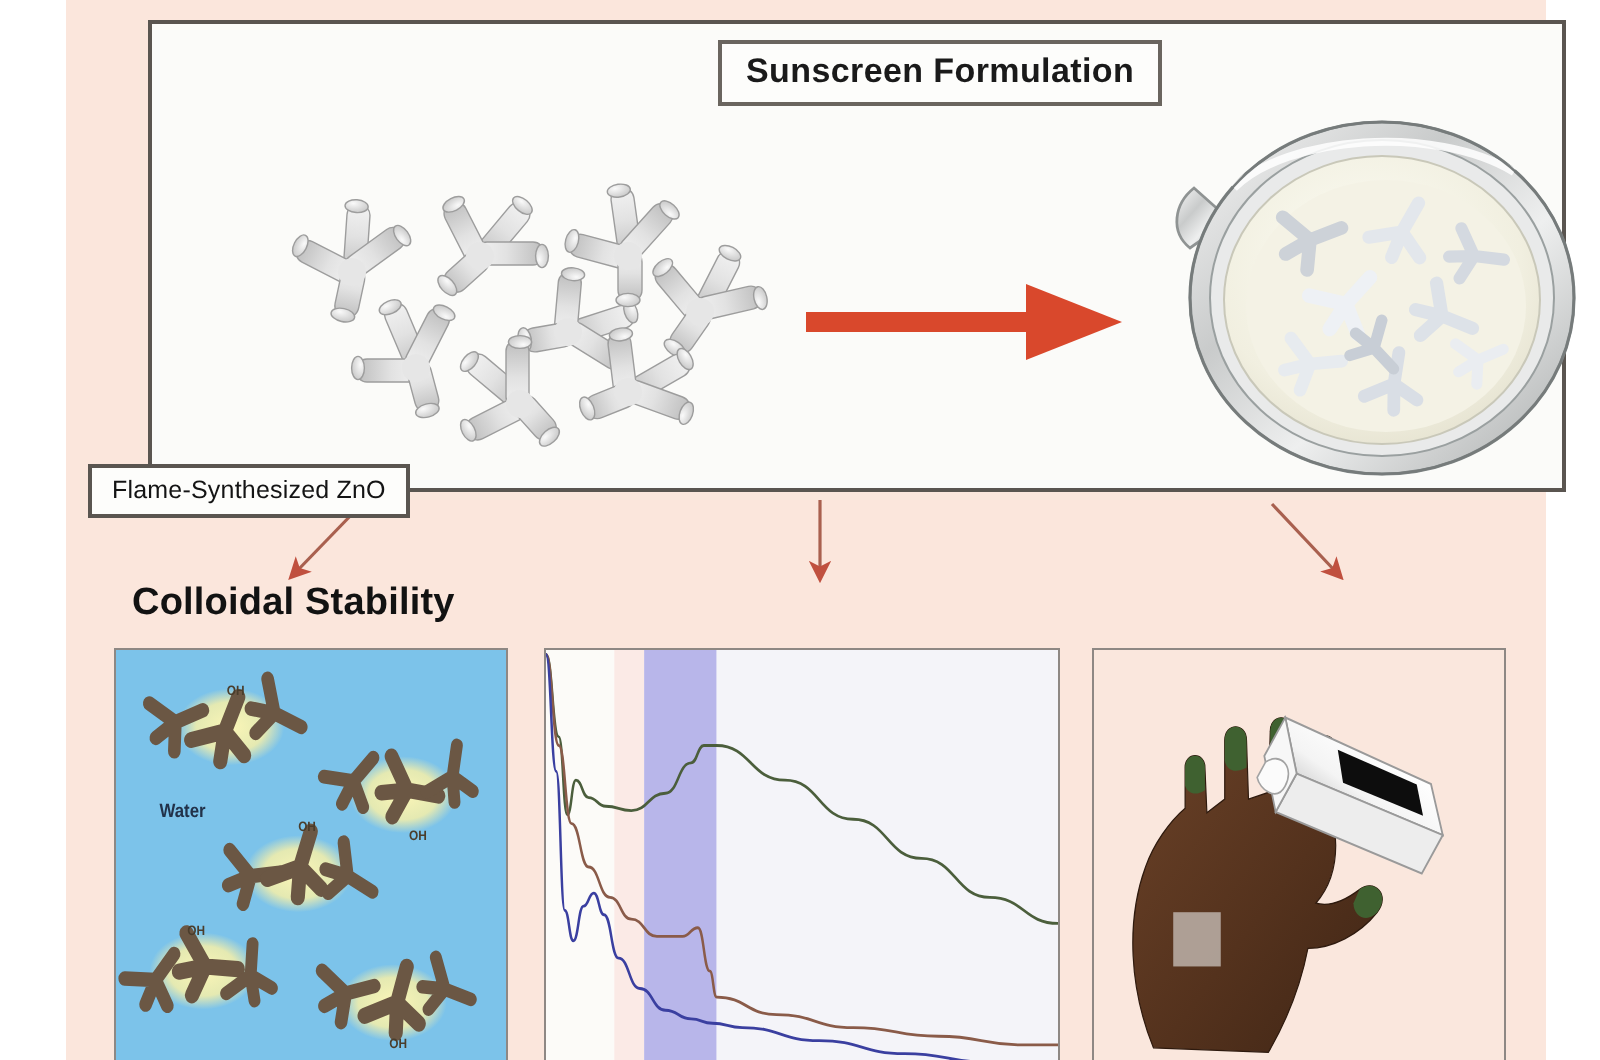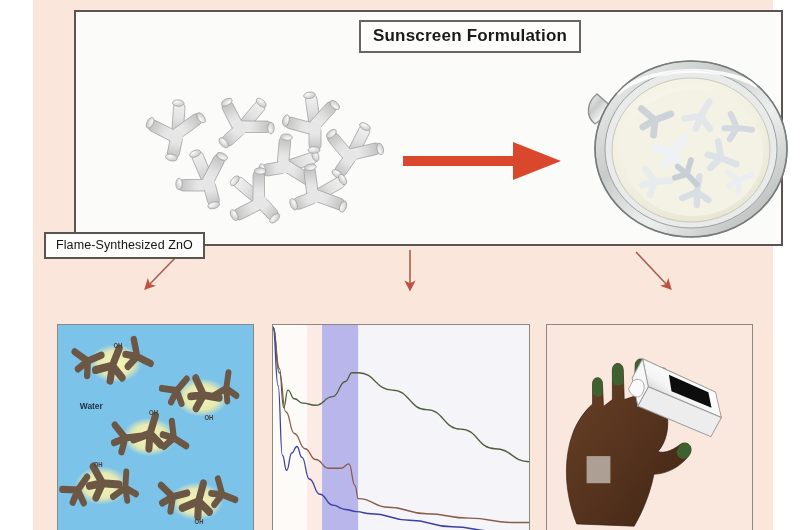--- a/index.html
+++ b/index.html
@@ -254,20 +254,21 @@
         <marker id="ah" markerWidth="7" markerHeight="7" refX="3.5" refY="3.5" orient="auto">
           <path d="M0,0 L7,3.5 L0,7 L1.8,3.5 Z" fill="#c0503f"></path>
         </marker>
       </defs>
       <line x1="178" y1="15" x2="148" y2="46" stroke="#a9604f" stroke-width="1.6" marker-end="url(#ah)"></line>
       <line x1="410" y1="10" x2="410" y2="46" stroke="#a9604f" stroke-width="1.6" marker-end="url(#ah)"></line>
       <line x1="636" y1="12" x2="668" y2="46" stroke="#a9604f" stroke-width="1.6" marker-end="url(#ah)"></line>
     </svg>
   </div>
 
+  <div class="heading h-colloid">Colloidal Stability</div>
 
   <div class="panel p-colloid">
     <svg class="svg-full" viewBox="0 0 197 192" preserveAspectRatio="none" xmlns="http://www.w3.org/2000/svg">
       <defs>
         <radialGradient id="halo" cx="50%" cy="50%" r="50%">
           <stop offset="0%" stop-color="#fbf6b8" stop-opacity="1"></stop>
           <stop offset="65%" stop-color="#f7f0a8" stop-opacity="0.85"></stop>
           <stop offset="100%" stop-color="#f7f0a8" stop-opacity="0"></stop>
         </radialGradient>
         <g id="tp">

